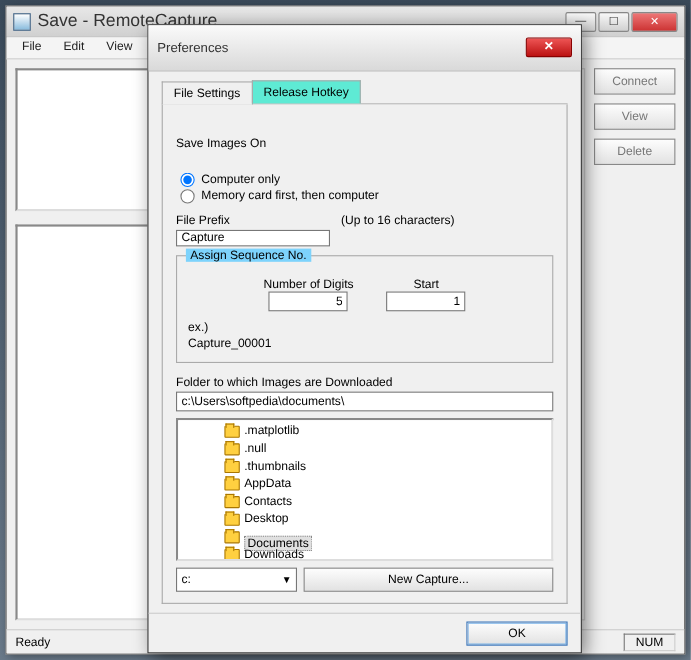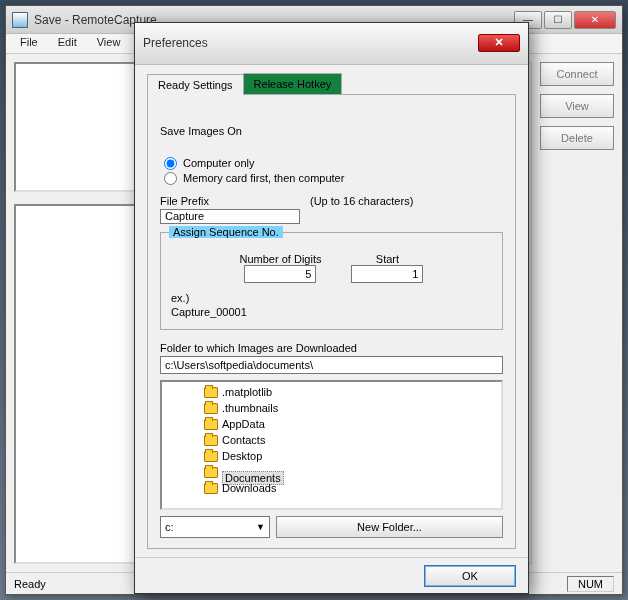--- a/index.html
+++ b/index.html
@@ -2,21 +2,21 @@
 <html><head>
 <meta charset="utf-8">
 <style>
 * { box-sizing: border-box; margin: 0; padding: 0; font-family: "Segoe UI", Tahoma, sans-serif; font-size: 11px; }
 body { width: 628px; height: 600px; overflow: hidden; background: linear-gradient(#3a4a5a,#6a7a8a); position: relative; }
 
 
 .main-window { position: absolute; top: 5px; left: 5px; width: 618px; height: 590px; background: #f0f0f0; border: 1px solid #555; box-shadow: 2px 2px 8px rgba(0,0,0,.4); }
 .titlebar { height: 28px; background: linear-gradient(#e8e8e8,#d0d0d0); display: flex; align-items: center; padding: 0 6px; border-bottom: 1px solid #bbb; }
 .titlebar .icon { width: 16px; height: 16px; background: linear-gradient(#fff,#8bd); border: 1px solid #468; margin-right: 6px; }
-.titlebar .title { flex: 1; color: #333; font-size: 12px; }
+.titlebar .title { flex: 1; color: #333; font-size: 16px; }
 .win-btns { display: flex; gap: 2px; }
 .win-btn { width: 28px; height: 18px; background: linear-gradient(#f8f8f8,#d0d0d0); border: 1px solid #888; border-radius: 2px; display: flex; align-items: center; justify-content: center; font-size: 10px; color: #333; }
 .win-btn.close { background: linear-gradient(#e77,#c33); color: #fff; width: 42px; }
 .menubar { height: 20px; background: #f4f4f4; display: flex; padding: 0 4px; border-bottom: 1px solid #ccc; }
 .menubar span { padding: 2px 10px; color: #222; }
 .main-body { position: absolute; top: 48px; bottom: 22px; left: 0; right: 0; padding: 8px; }
 .panel-white { border: 2px inset #ddd; background: #fff; }
 .left-top { position: absolute; top: 8px; left: 8px; width: 140px; height: 130px; }
 .left-bot { position: absolute; top: 150px; left: 8px; width: 140px; bottom: 8px; }
 .center-area { position: absolute; top: 8px; left: 156px; right: 90px; bottom: 8px; background: #f0f0f0; border: 1px solid #ccc; }
@@ -28,21 +28,21 @@
 
 
 .dialog { position: absolute; top: 22px; left: 134px; width: 395px; height: 572px; background: #f0f0f0; border: 1px solid #333; box-shadow: 4px 4px 16px rgba(0,0,0,.5); display: flex; flex-direction: column; }
 .dlg-titlebar { height: 44px; background: linear-gradient(#fafafa,#d9d9d9); display: flex; align-items: center; padding: 0 8px; border-bottom: 1px solid #bbb; }
 .dlg-titlebar .title { flex: 1; color: #333; font-size: 12px; }
 .dlg-close { width: 42px; height: 18px; background: linear-gradient(#e55,#b11); border: 1px solid #800; border-radius: 2px; color: #fff; text-align: center; line-height: 15px; font-weight: bold; }
 .dlg-body { flex: 1; padding: 8px 12px; position: relative; }
 .tabs-bar { display: flex; border-bottom: 1px solid #aaa; }
 .tab { padding: 4px 10px; border: 1px solid #aaa; border-bottom: none; background: #f0f0f0; margin-right: -1px; position: relative; }
 .tab.active { background: #f0f0f0; top: 1px; }
-.tab.inactive { background: #15803d; }
+.tab.inactive { background: #5eead4; }
 .tab-content { border: 1px solid #aaa; border-top: none; padding: 10px 12px; background: #f0f0f0; }
 .section-label { margin: 20px 0; }
 .radio-row { display: flex; align-items: center; margin: 2px 0 2px 4px; }
 .radio-row input { margin-right: 6px; }
 .prefix-row { display: flex; margin-top: 10px; }
 .prefix-row .lbl { width: 150px; }
 .text-input { border: 1px solid #777; padding: 2px 4px; background: #fff; height: 15px; }
 .groupbox { border: 1px solid #aaa; padding: 20px 10px 10px; margin-top: 8px; position: relative; }
 .groupbox .legend { position: absolute; top: -7px; left: 8px; background: #7dd3fc; padding: 0 4px; }
 .digits-row { display: flex; justify-content: center; gap: 30px; }
@@ -100,21 +100,21 @@
   </div>
 </div>
 
 <div class="dialog">
   <div class="dlg-titlebar">
     <div class="title">Preferences</div>
     <div class="dlg-close">✕</div>
   </div>
   <div class="dlg-body">
     <div class="tabs-bar">
-      <div class="tab active">Ready Settings</div>
+      <div class="tab active">File Settings</div>
       <div class="tab inactive">Release Hotkey</div>
     </div>
     <div class="tab-content">
 
       <div class="section-label">Save Images On</div>
       <label class="radio-row">
         <input type="radio" name="save" checked="" style="">
         <span>Computer only</span>
       </label>
       <label class="radio-row">
@@ -149,20 +149,24 @@
       <div class="folder-label">Folder to which Images are Downloaded</div>
       <input class="path-input" value="c:\Users\softpedia\documents\" style="">
 
       <div class="tree" id="folder-tree">
           <div class="tree-row">
             <div class="folder-ico"></div>
             <span class="name">.matplotlib</span>
           </div>
           <div class="tree-row">
             <div class="folder-ico"></div>
+            <span class="name">.null</span>
+          </div>
+          <div class="tree-row">
+            <div class="folder-ico"></div>
             <span class="name">.thumbnails</span>
           </div>
           <div class="tree-row">
             <div class="folder-ico"></div>
             <span class="name">AppData</span>
           </div>
           <div class="tree-row">
             <div class="folder-ico"></div>
             <span class="name">Contacts</span>
           </div>
@@ -178,21 +182,21 @@
             <div class="folder-ico"></div>
             <span class="name">Downloads</span>
           </div>
         </div>
 
       <div class="drive-row">
         <div class="drive-select">
           <span>c:</span>
           <span class="arrow">▼</span>
         </div>
-        <button class="new-folder-btn">New Folder...</button>
+        <button class="new-folder-btn">New Capture...</button>
       </div>
 
     </div>
   </div>
   <div class="dlg-footer">
     <button class="dlg-btn default">OK</button>
   </div>
 </div>
 
 </body></html>

